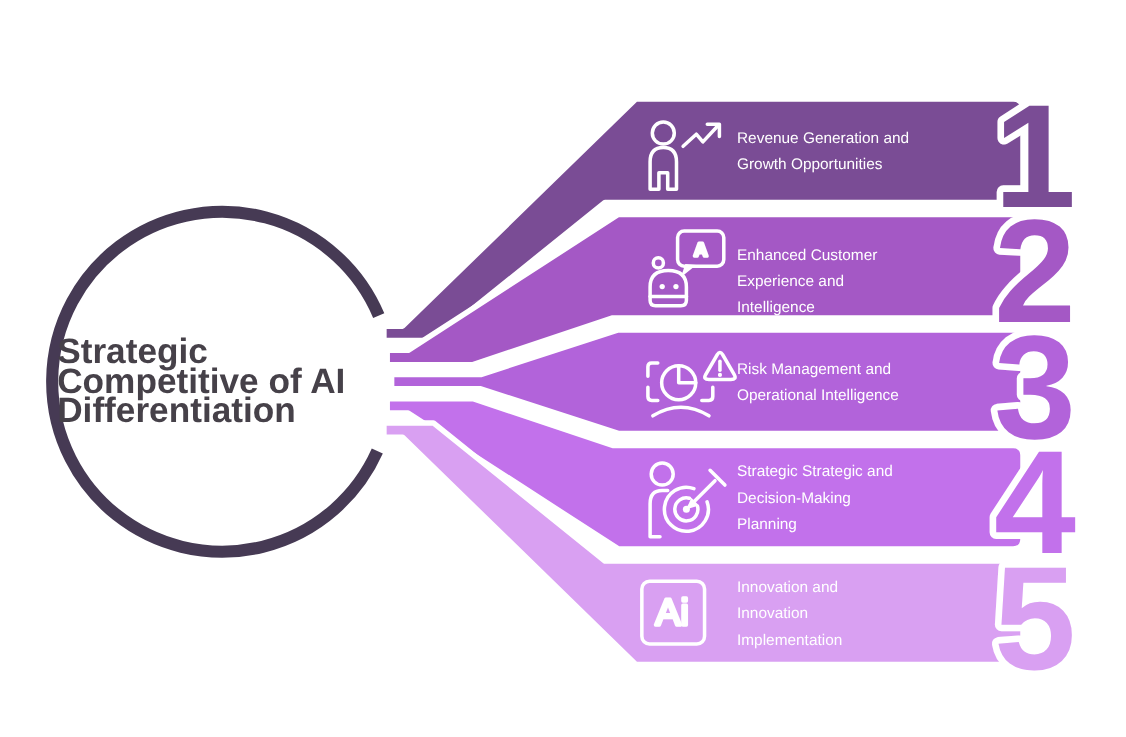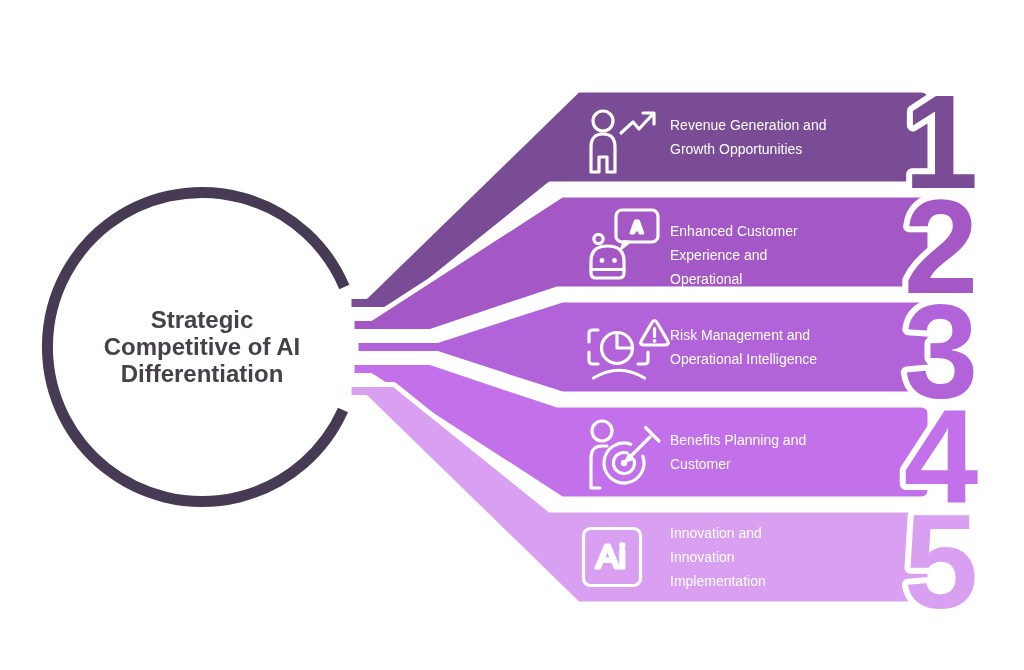--- a/index.html
+++ b/index.html
@@ -7,22 +7,22 @@
          font-family:"Liberation Sans",sans-serif;}
   .stage svg{position:absolute;left:0;top:0;}
   .shape{stroke:#ffffff;stroke-width:5;stroke-linejoin:round;}
   .icon{stroke:#ffffff;stroke-width:3.2;fill:none;stroke-linecap:round;stroke-linejoin:round;}
   .icon-fill{fill:#ffffff;stroke:none;}
   .num-stroke{font:bold 134px "Liberation Sans",sans-serif;stroke:#ffffff;stroke-width:12;
               stroke-linejoin:round;fill:#ffffff;text-anchor:middle;}
   .num-fill{font:bold 134px "Liberation Sans",sans-serif;text-anchor:middle;}
   .icon-letter{font:bold 17px "Liberation Sans",sans-serif;fill:#ffffff;text-anchor:middle;}
   .ai-letter{font:34px "Liberation Sans",sans-serif;fill:#ffffff;text-anchor:middle;}
-  .title{position:absolute;left:52px;top:306px;width:300px;text-align:center;
-         font-size:24px;line-height:27px;font-weight:bold;color:#464149;}
+  .title{position:absolute;left:52px;top:306px;width:300px;
+         font-size:32px;line-height:27px;font-weight:bold;color:#464149;}
   .blabel{position:absolute;left:670px;width:250px;display:flex;flex-direction:column;
           justify-content:center;color:#ffffff;font-size:14px;line-height:24px;font-weight:400;}
   .blabel div{white-space:nowrap;}
   .bl1{top:90px;height:94px;}
   .bl2{top:208px;height:94px;}
   .bl3{top:300px;height:94px;justify-content:center;}
   .bl4{top:405px;height:94px;}
   .bl5{top:510px;height:94px;}
 </style>
 </head>
@@ -112,29 +112,30 @@
     <div>Differentiation</div>
   </div>
 
   <div class="blabel bl1">
     <div>Revenue Generation and</div>
     <div>Growth Opportunities</div>
   </div>
   <div class="blabel bl2">
     <div>Enhanced Customer</div>
     <div>Experience and</div>
-    <div>Operational</div>
+    <div>Intelligence</div>
   </div>
   <div class="blabel bl3">
     <div>Risk Management and</div>
     <div>Operational Intelligence</div>
   </div>
   <div class="blabel bl4">
-    <div>Benefits Planning and</div>
-    <div>Customer</div>
+    <div>Strategic Strategic and</div>
+    <div>Decision-Making</div>
+    <div>Planning</div>
   </div>
   <div class="blabel bl5">
     <div>Innovation and</div>
     <div>Innovation</div>
     <div>Implementation</div>
   </div>
 
 </div>
 
 </body></html>

